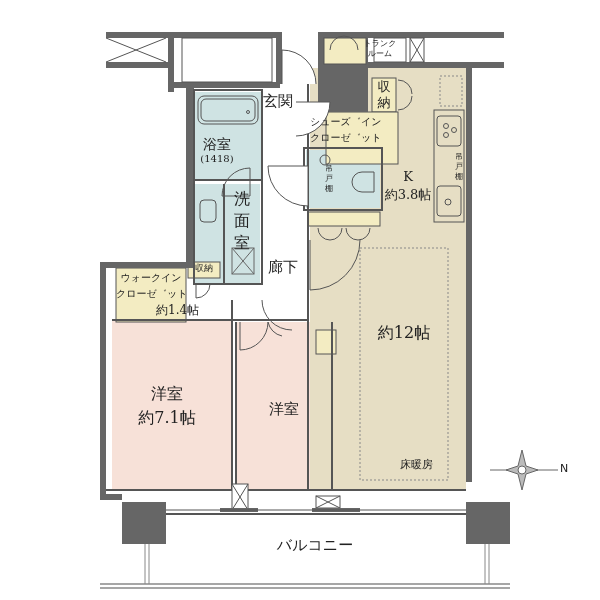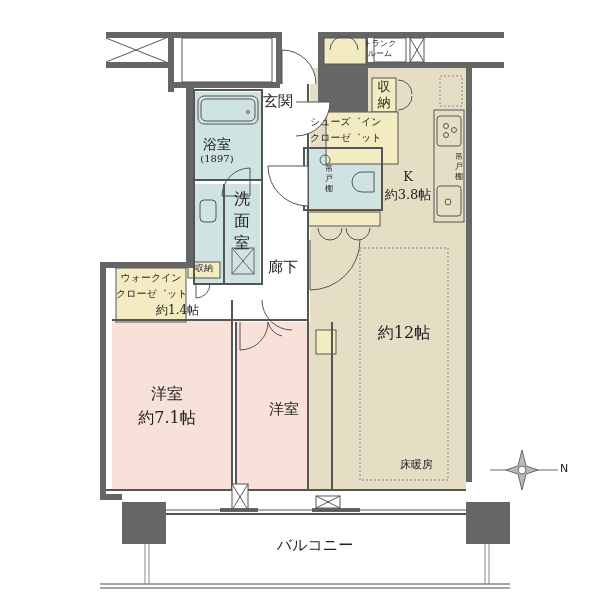--- a/index.html
+++ b/index.html
@@ -142,21 +142,21 @@
   <div>収</div>
   <div>納</div>
 </div>
 <div class="lbl" style="left:263px;top:92px;font-size:15px;">玄関</div>
 <div class="lbl" style="left:310px;top:114px;width:70px;font-size:10px;line-height:16px;">
   <div>シューズ゛イン</div>
   <div>クローゼ゛ット</div>
 </div>
 <div class="lbl" style="left:196px;top:136px;width:42px;font-size:14px;">
   <div>浴室</div>
-  <div style="font-size:10px;">(1897)</div>
+  <div style="font-size:10px;">(1418)</div>
 </div>
 <div class="lbl" style="left:226px;top:188px;width:32px;font-size:16px;line-height:22px;">
   <div>洗</div>
   <div>面</div>
   <div>室</div>
 </div>
 <div class="lbl" style="left:322px;top:164px;width:14px;font-size:8px;line-height:10px;">
   <div>吊</div>
   <div>戸</div>
   <div>棚</div>

